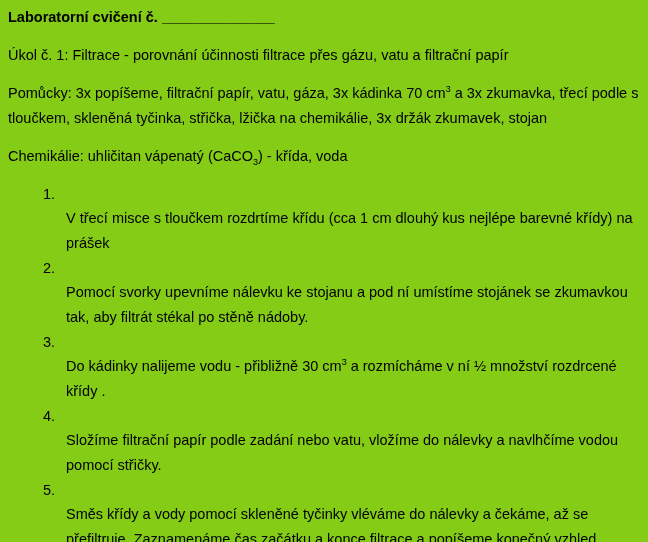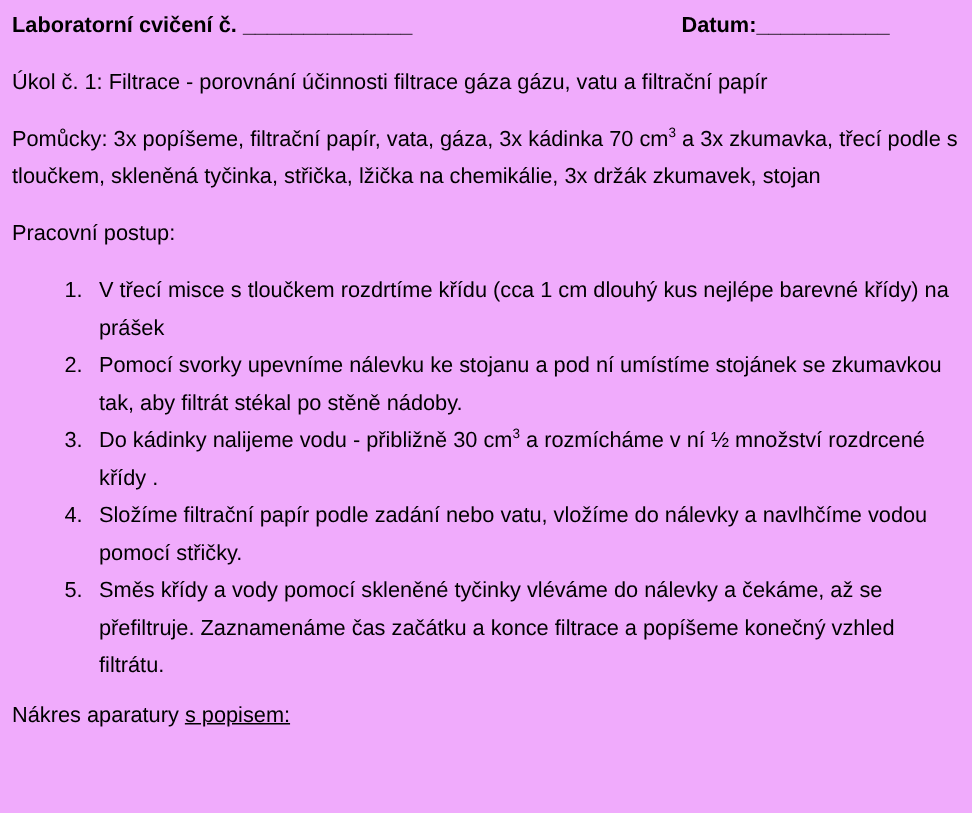--- a/index.html
+++ b/index.html
@@ -14,21 +14,21 @@
   }
   .doc {
     box-sizing: border-box;
     width: 648px;
     height: 542px;
     padding: 5px 8px 0 8px;
     font-family: "Liberation Sans", sans-serif;
     font-size: 14.5px;
     line-height: 25px;
     color: #000000;
-    background: #f0abfc;
+    background: #84cc16;
   }
   p { margin: 0 0 13px 0; }
   .b { font-weight: normal; }
   .u { text-decoration: underline; }
   sup, sub {
     font-size: 62%;
     line-height: 0;
   }
   .header-row {
     display: flex;
@@ -43,38 +43,38 @@
   .steps { margin: 0 0 8px 0; }
   .step { display: flex; }
   .step-num {
     width: 23px;
     margin-left: 35px;
     flex-shrink: 0;
   }
   .step-text {
     flex: 1;
     padding-right: 6px;
+    margin-top: 24px;
   }
 </style>
 </head>
 <body>
 
 <div class="doc">
 
   <div class="header-row">
     <span class="header-left"><span>Laboratorní cvičení č. </span><span>______________</span></span>
-    <span class="header-right"><span>Datum:</span><span>___________</span></span>
   </div>
 
-  <p><span class="b">Úkol č. 1:</span><span> Filtrace - porovnání účinnosti filtrace gáza gázu, vatu a filtrační papír</span></p>
+  <p><span class="b">Úkol č. 1:</span><span> Filtrace - porovnání účinnosti filtrace přes gázu, vatu a filtrační papír</span></p>
 
-  <p><span class="b">Pomůcky</span><span>: 3x popíšeme, </span><span class="b">filtrační papír, vata, gáza,</span><span> 3x kádinka 70 cm</span><sup>3</sup><span> a 3x zkumavka, třecí podle s tloučkem, skleněná tyčinka, střička, lžička na chemikálie, 3x držák zkumavek, stojan</span></p>
+  <p><span class="b">Pomůcky</span><span>: 3x popíšeme, </span><span class="b">filtrační papír, vatu, gáza,</span><span> 3x kádinka 70 cm</span><sup>3</sup><span> a 3x zkumavka, třecí podle s tloučkem, skleněná tyčinka, střička, lžička na chemikálie, 3x držák zkumavek, stojan</span></p>
 
+  <p><span class="b">Chemikálie:</span><span> uhličitan vápenatý (CaCO</span><sub>3</sub><span>) - křída, voda</span></p>
 
-  <p class="b">Pracovní postup:</p>
 
   <div class="steps">
     <div class="step">
       <span class="step-num">1.</span>
       <span class="step-text"><span>V třecí misce s tloučkem rozdrtíme křídu (cca 1 cm dlouhý kus nejlépe barevné křídy) na prášek</span></span>
     </div>
     <div class="step">
       <span class="step-num">2.</span>
       <span class="step-text"><span>Pomocí svorky upevníme nálevku ke stojanu a pod ní umístíme stojánek se zkumavkou tak, aby filtrát stékal po stěně nádoby.</span></span>
     </div>

